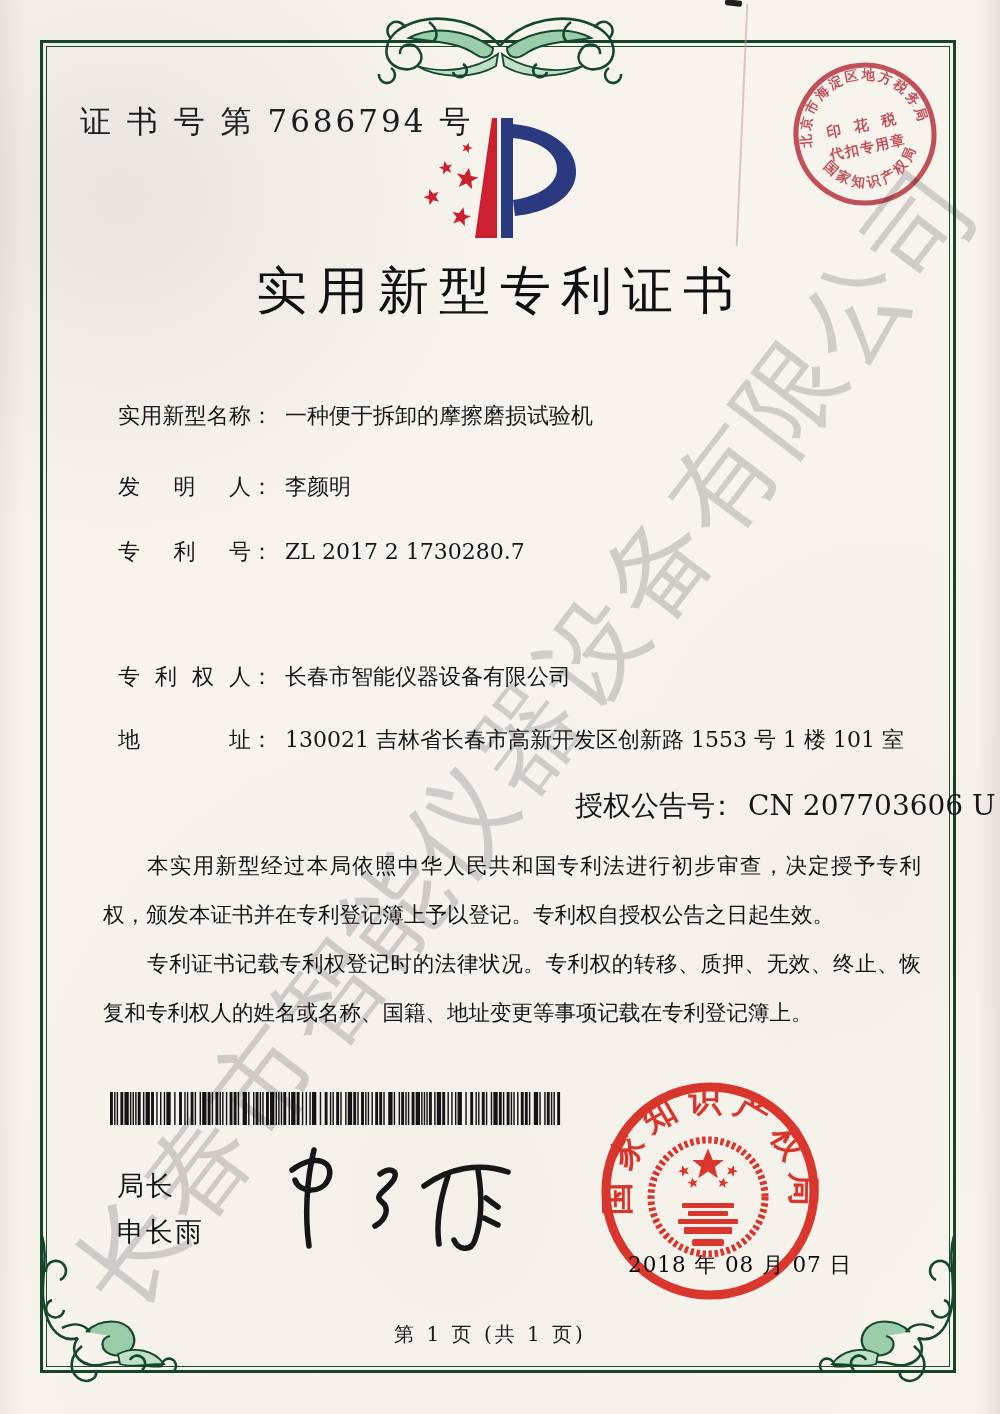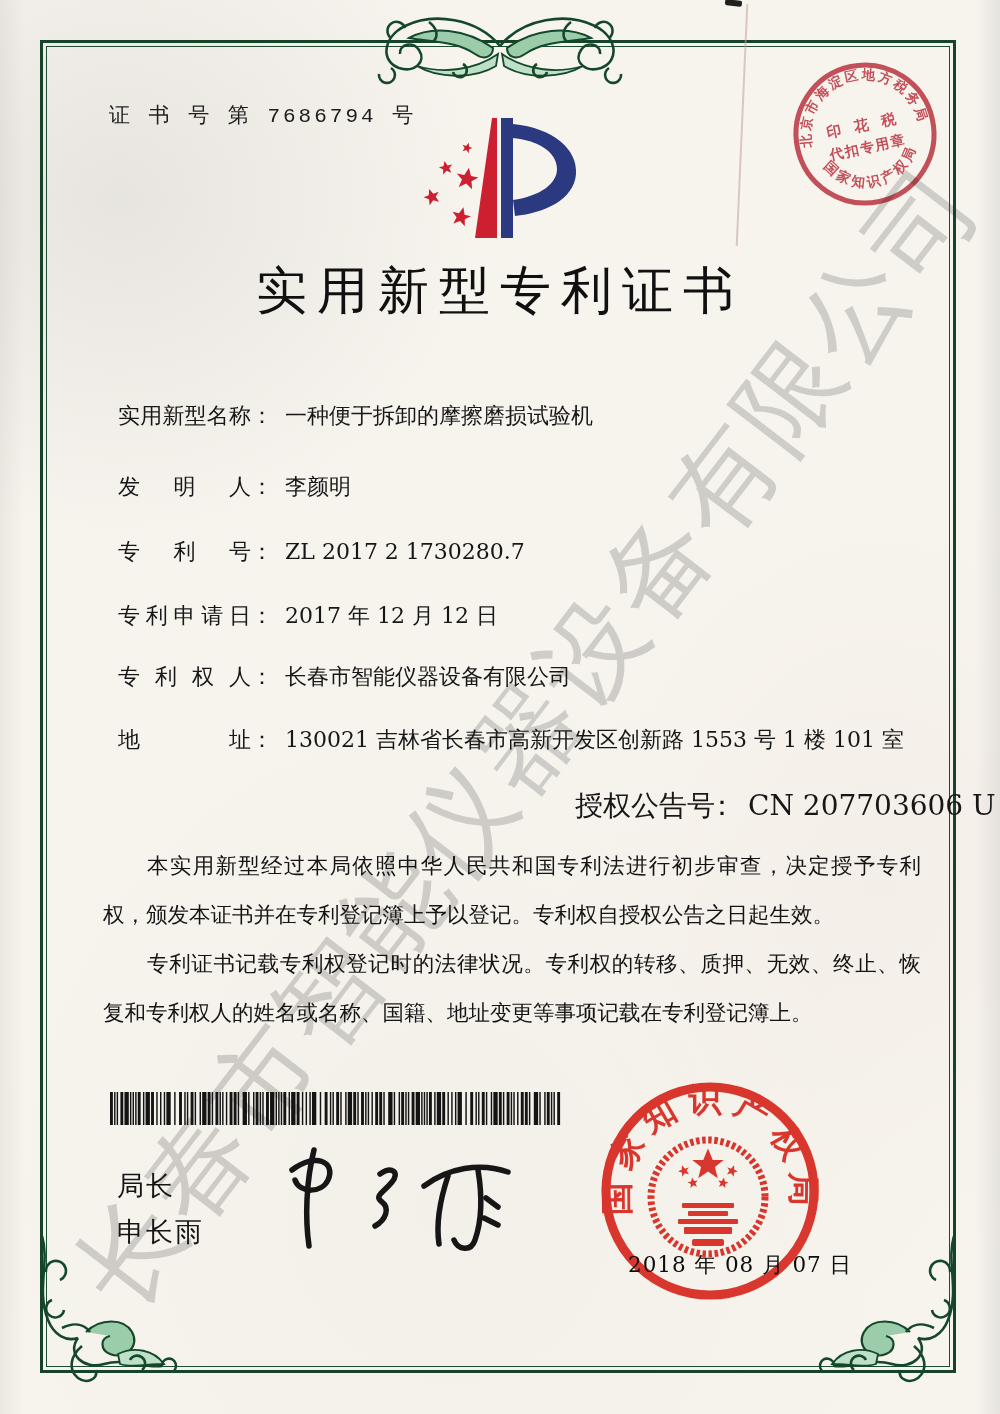--- a/index.html
+++ b/index.html
@@ -28,22 +28,22 @@
   .orn{ position:absolute; z-index:3; }
   .orn-top{ left:333px; top:4px; width:334px; height:86px; }
   .orn-bl{ left:22px; top:1236px; width:162px; height:164px; }
   .orn-br{ left:812px; top:1236px; width:162px; height:164px; transform:scaleX(-1); }
   
   .crease{ position:absolute; left:741px; top:4px; width:2px; height:242px;
            background:rgba(196,158,158,.55); transform:rotate(2.5deg); z-index:2;}
   .scan-mark{ position:absolute; left:725px; top:0; width:17px; height:6px;
            background:#20201f; border-radius:2px; transform:rotate(7deg); z-index:2;}
   
-  .cert-no{ position:absolute; left:109px; top:101px; font-size:21px;
-            letter-spacing:3px; z-index:4; color:#1d1d1d;font-family:Liberation Mono, monospace;}
+  .cert-no{ position:absolute; left:80px; top:101px; font-size:31px;
+            letter-spacing:3px; z-index:4; color:#1d1d1d;}
   .logo{ position:absolute; left:416px; top:110px; width:168px; height:138px; z-index:4;}
   .title{ position:absolute; top:257px; left:0; width:100%; text-align:center;
           font-size:51px; font-weight:400; letter-spacing:10px; z-index:4; color:#101010;}
   
   .frow{ position:absolute; left:118px; font-size:22px; white-space:nowrap; z-index:4; color:#171717;}
   .flabel{ display:inline-block; width:133px; text-align:justify; text-align-last:justify; }
   .fcolon{ display:inline-block; margin-right:12px; }
   .r1{top:401px}.r2{top:472px}.r3{top:537px}.r4{top:601px}
   .r5{top:662px}.r6{top:725px}.r7{top:787px}
   .gazette{ position:absolute; left:575px; top:787px; font-size:28px; white-space:nowrap; z-index:4; color:#171717;}
@@ -152,23 +152,20 @@
   <div class="title">实用新型专利证书</div>
 
   <div class="frow r1">
     <span class="flabel">实用新型名称</span><span class="fcolon">：</span><span>一种便于拆卸的摩擦磨损试验机</span>
   </div>
   <div class="frow r2">
     <span class="flabel">发明人</span><span class="fcolon">：</span><span>李颜明</span>
   </div>
   <div class="frow r3">
     <span class="flabel">专利号</span><span class="fcolon">：</span><span>ZL 2017 2 1730280.7</span>
-  </div>
-  <div class="frow r4">
-    <span class="flabel">专利申请日</span><span class="fcolon">：</span><span>2017 年 12 月 12 日</span>
   </div>
   <div class="frow r5">
     <span class="flabel">专利权人</span><span class="fcolon">：</span><span>长春市智能仪器设备有限公司</span>
   </div>
   <div class="frow r6">
     <span class="flabel">地址</span><span class="fcolon">：</span><span>130021 吉林省长春市高新开发区创新路 1553 号 1 楼 101 室</span>
   </div>
   <div class="gazette">
     <span class="flabel">授权公告号</span><span class="fcolon">：</span><span>CN 207703606 U</span>
   </div>
@@ -344,14 +341,15 @@
     <text font-size="13.2" font-weight="bold" fill="#c23b49" letter-spacing="2.5" font-family="'DejaVu Serif',serif">
       <textPath href="#stampTop" startOffset="50%" text-anchor="middle">北京市海淀区地方税务局</textPath>
     </text>
     <text font-size="13.5" font-weight="bold" fill="#c23b49" letter-spacing="3" font-family="'DejaVu Serif',serif">
       <textPath href="#stampBottom" startOffset="50%" text-anchor="middle">国家知识产权局</textPath>
     </text>
     <text x="72" y="68" text-anchor="middle" font-size="14.5" font-weight="bold" fill="#c23b49" letter-spacing="4" font-family="'DejaVu Serif',serif">印 花 税</text>
     <text x="72" y="90" text-anchor="middle" font-size="13.8" font-weight="bold" fill="#c23b49" letter-spacing="1.5" font-family="'DejaVu Serif',serif">代扣专用章</text>
   </svg>
 
+  <div class="footer">第 1 页 (共 1 页)</div>
 
 </div>
 
 </body></html>

